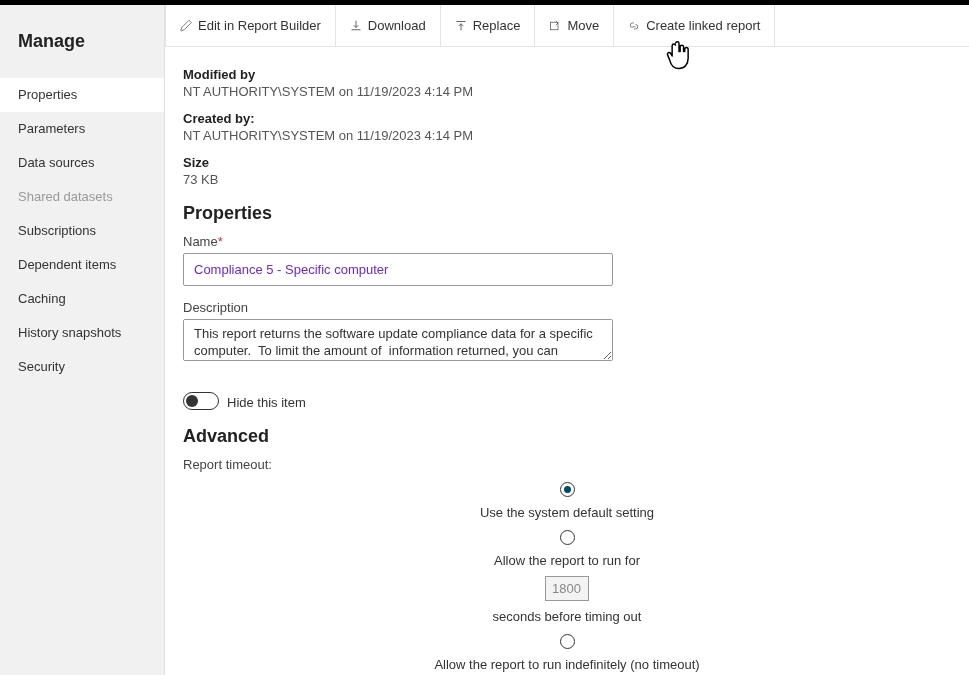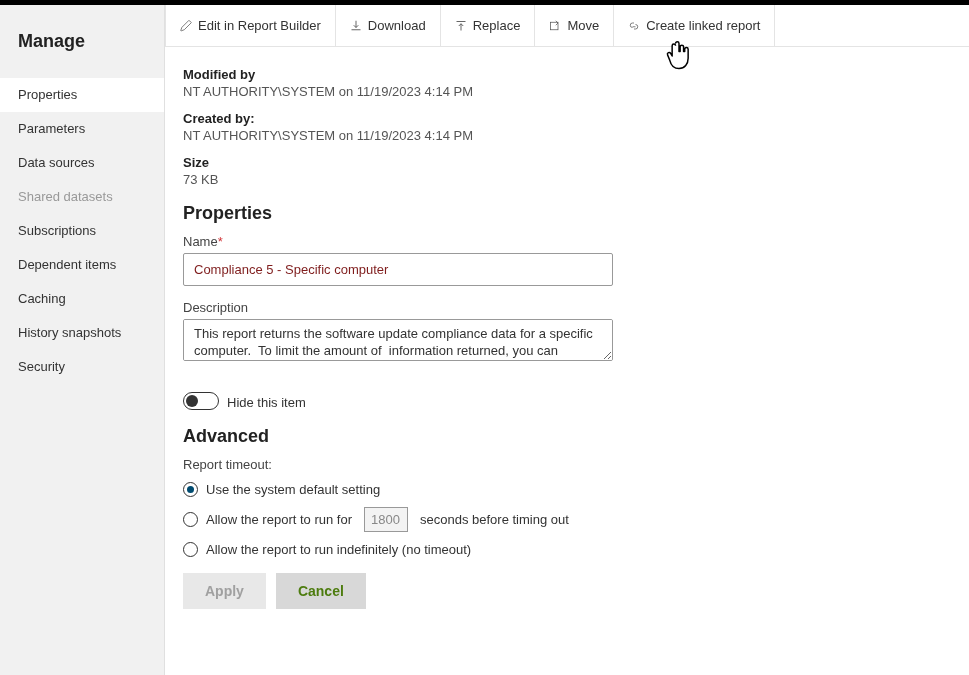--- a/index.html
+++ b/index.html
@@ -88,21 +88,21 @@
     .section-h { font-weight: 600; font-size: 18px; margin: 16px 0 10px; color: #222; }
     .field-label { font-size: 13px; color: #444; margin-bottom: 4px; }
     .req { color: #d13438; }
     .text-input {
       width: 430px;
       padding: 8px 10px;
       border: 1px solid #999;
       border-radius: 2px;
       font-size: 13px;
       font-family: inherit;
-      color: #7f1d1d;
+      color: #6d28d9;
     }
     .textarea {
       width: 430px;
       height: 42px;
       padding: 6px 10px;
       border: 1px solid #999;
       border-radius: 2px;
       font-size: 13px;
       font-family: inherit;
       color: #333;
@@ -130,20 +130,21 @@
       top: 2px;
       left: 2px;
     }
     .radio-row {
       display: flex;
       align-items: center;
       gap: 8px;
       margin-bottom: 10px;
       font-size: 13px;
       color: #333;
+      flex-direction: column;
     }
     .radio {
       width: 15px;
       height: 15px;
       border: 1px solid #333;
       border-radius: 50%;
       display: inline-flex;
       align-items: center;
       justify-content: center;
       cursor: pointer;

